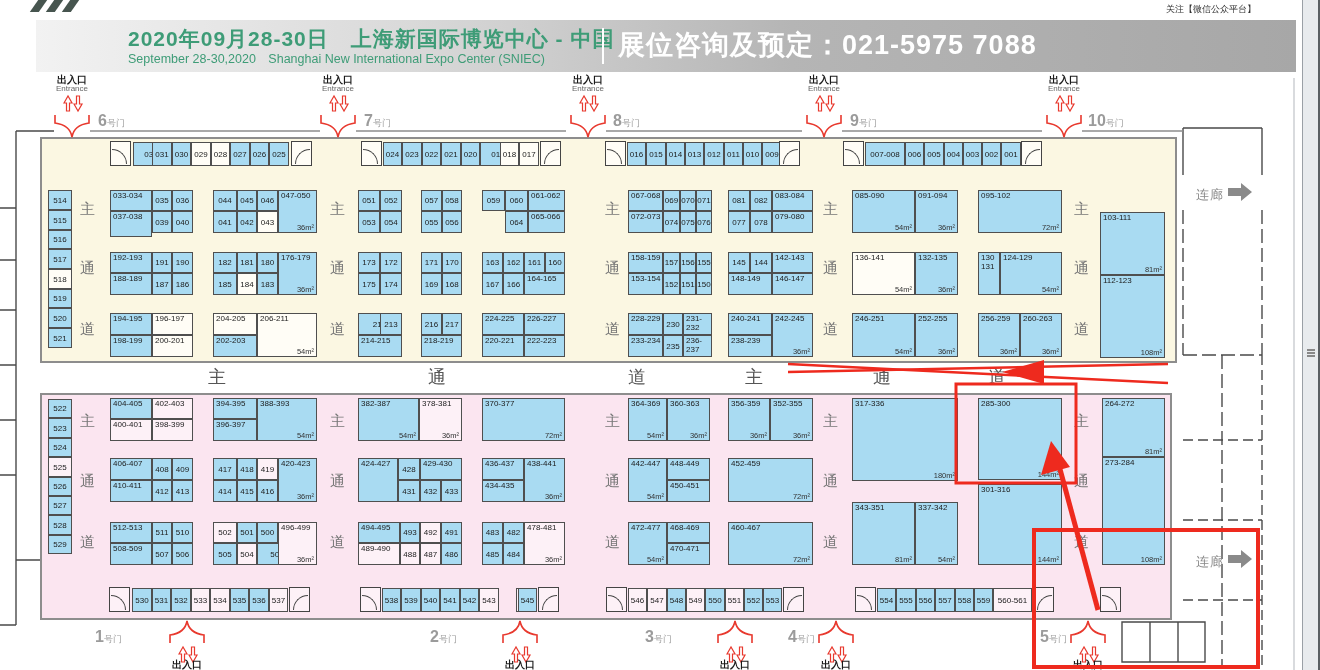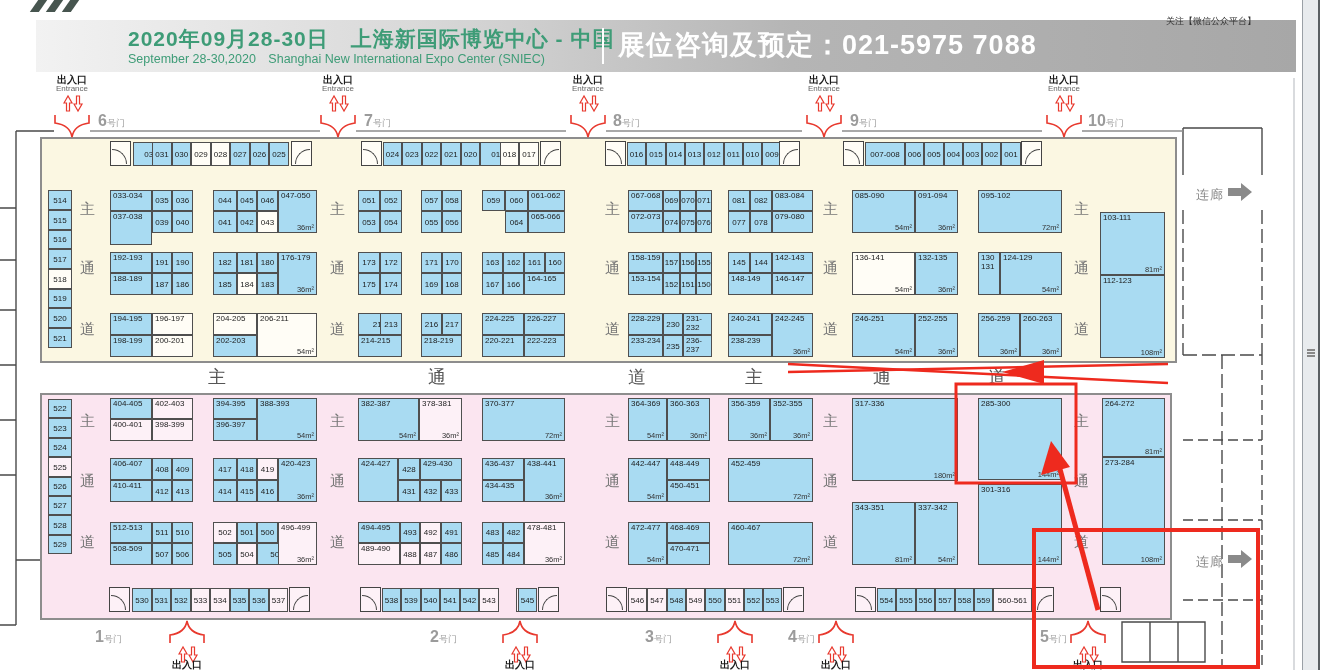--- a/index.html
+++ b/index.html
@@ -5,21 +5,21 @@
   html,body{margin:0;padding:0;background:#fff;}
   #stage{position:relative;width:1320px;height:670px;overflow:hidden;background:#fff;
          font-family:"Liberation Sans","DejaVu Sans",sans-serif;}
   
   .hdr{position:absolute;left:36px;top:20px;width:1260px;height:52px;
        background:linear-gradient(to right,#f2f2f2 0%,#d9d9d9 30%,#b5b5b5 60%,#a7a7a7 100%);}
   .hdr-cn{position:absolute;left:92px;top:5px;font-size:21px;font-weight:bold;color:#3e9c77;letter-spacing:1px;}
   .hdr-en{position:absolute;left:92px;top:31px;font-size:12.5px;color:#3e9c77;}
   .hdr-div{position:absolute;left:566px;top:8px;width:2px;height:36px;background:#fff;}
   .hdr-phone{position:absolute;left:582px;top:7px;font-size:27px;font-weight:bold;color:#fff;letter-spacing:1px;}
-  .wechat{position:absolute;left:1130px;top:3px;width:126px;font-size:9px;color:#333;text-align:right;margin-top:12px;}
+  .wechat{position:absolute;left:1130px;top:3px;width:126px;font-size:9px;color:#333;text-align:right;}
   .logo-bar{position:absolute;top:0;width:9px;height:12px;background:#47554f;transform:skewX(-35deg);}
   
   .hall{position:absolute;border:2px solid #8d8d8d;box-sizing:border-box;}
   #hallTop{left:40px;top:137px;width:1137px;height:226px;background:#fbf7e2;}
   #hallBot{left:40px;top:393px;width:1132px;height:227px;background:#fbe5f0;}
   
   .booth{position:absolute;box-sizing:border-box;border:1px solid #4f4f4f;background:#a9dbf2;overflow:visible;}
   .booth.free{background:#fffdf6;}
   .booth.free.pink{background:#fdf1f7;}
   .booth .lbl{position:absolute;top:0px;left:2px;font-size:8px;line-height:9px;color:#1b1b1b;white-space:pre-line;}
@@ -203,21 +203,21 @@
       </div>
       <div class="booth sold" style="left: 110px; top: 190px; width: 42px; height: 21px;">
         <div class="lbl">033-034</div>
       </div>
       <div class="booth sold mid" style="left: 152px; top: 190px; width: 20px; height: 21px;">
         <div class="lbl">035</div>
       </div>
       <div class="booth sold mid" style="left: 172px; top: 190px; width: 21px; height: 21px;">
         <div class="lbl">036</div>
       </div>
-      <div class="booth sold" style="left: 110px; top: 211px; width: 42px; height: 34px;">
+      <div class="booth sold" style="left: 110px; top: 211px; width: 42px; height: 26px;">
         <div class="lbl">037-038</div>
       </div>
       <div class="booth sold mid" style="left: 152px; top: 211px; width: 20px; height: 22px;">
         <div class="lbl">039</div>
       </div>
       <div class="booth sold mid" style="left: 172px; top: 211px; width: 21px; height: 22px;">
         <div class="lbl">040</div>
       </div>
       <div class="booth sold" style="left: 110px; top: 252px; width: 42px; height: 21px;">
         <div class="lbl">192-193</div>

